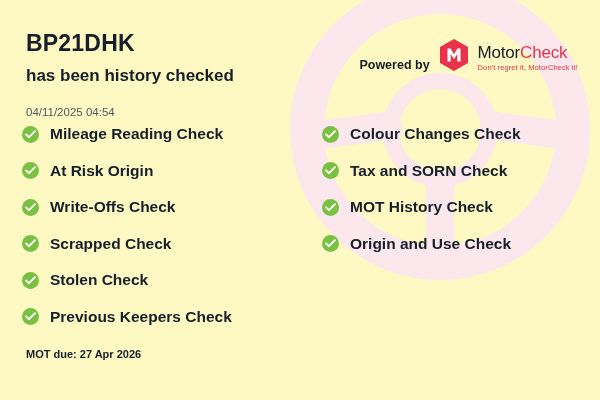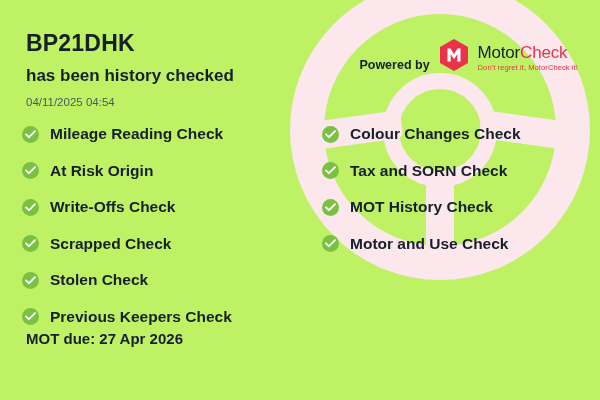--- a/index.html
+++ b/index.html
@@ -10,21 +10,21 @@
     width: 600px;
     height: 400px;
     background: #ffffff;
     font-family: "Liberation Sans", sans-serif;
     overflow: hidden;
   }
   .card {
     position: relative;
     width: 600px;
     height: 400px;
-    background: #bef264;
+    background: #fef9c3;
     overflow: hidden;
   }
 
   
   .wheel {
     position: absolute;
     right: -40px;
     top: -60px;
     width: 400px;
     height: 400px;
@@ -98,21 +98,21 @@
   .subtitle {
     font-size: 17px;
     font-weight: bold;
     color: #171f2a;
     margin-top: 10px;
     line-height: 1.15;
   }
   .timestamp {
     font-size: 11.5px;
     color: #4d5663;
-    margin-top: 10px;
+    margin-top: 20px;
   }
 
   
   .brand {
     position: absolute;
     right: 22px;
     top: 38px;
     display: flex;
     align-items: flex-end;
     gap: 9px;
@@ -185,22 +185,22 @@
     font-weight: bold;
     color: #171f2a;
     white-space: nowrap;
     text-align: right;
   }
 
   
   .footer {
     position: absolute;
     left: 26px;
-    top: 330px;
-    font-size: 15px;
+    top: 348px;
+    font-size: 11px;
     font-weight: bold;
     color: #171f2a;
     z-index: 3;
   }
 </style>
 </head>
 <body>
 
 <div class="card">
 
@@ -319,21 +319,21 @@
         </span>
         <span class="check-label">MOT History Check</span>
       </div>
 
       <div class="check-item">
         <span class="tick">
           <svg width="11" height="9" viewBox="0 0 11 9">
               <path d="M1 4.4 L4 7.2 L10 1.2" stroke="#ffffff" stroke-width="1.9" fill="none" stroke-linecap="round" stroke-linejoin="round"></path>
             </svg>
         </span>
-        <span class="check-label">Motor and Use Check</span>
+        <span class="check-label">Origin and Use Check</span>
       </div>
 
     </div>
   </div>
 
   <div class="footer">MOT due: 27 Apr 2026</div>
 
 </div>
 
 </body></html>

